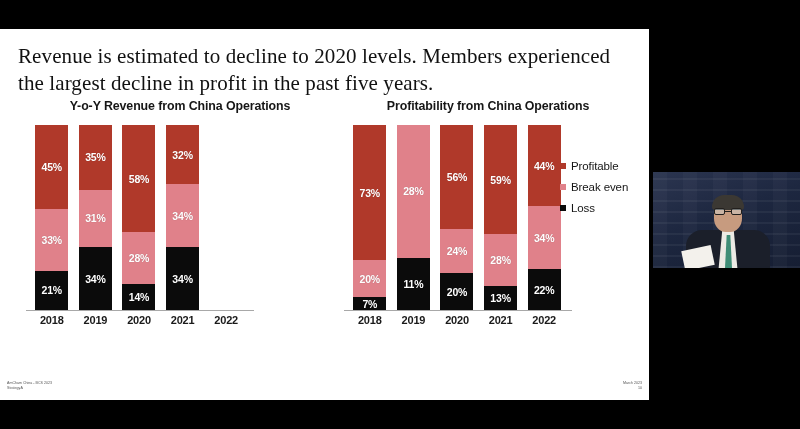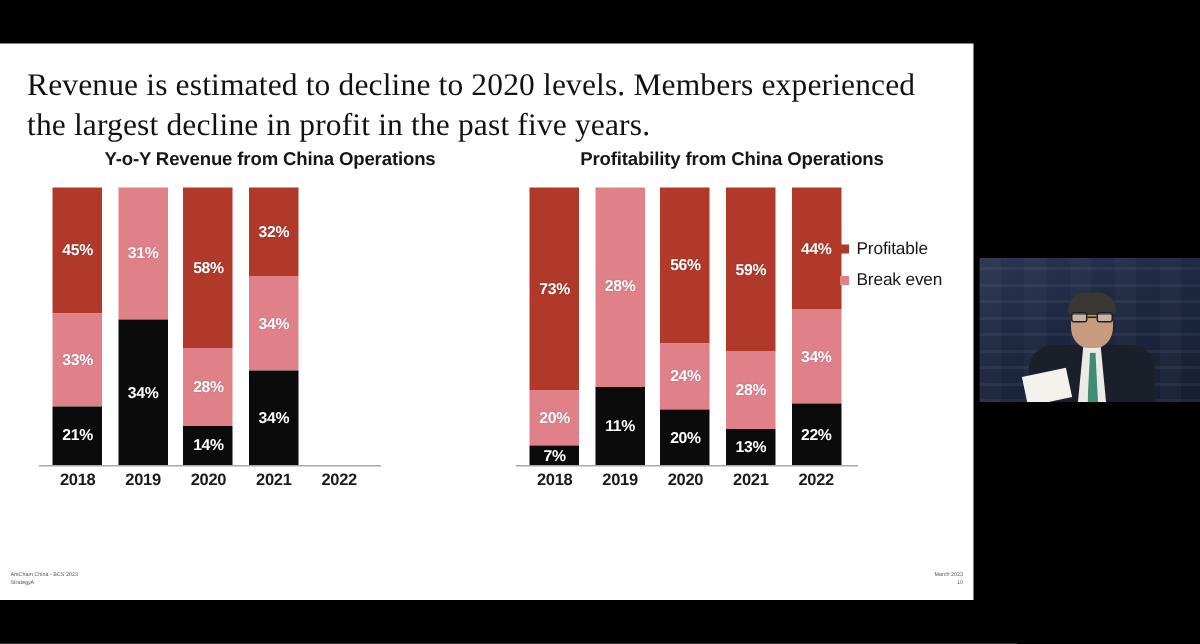--- a/index.html
+++ b/index.html
@@ -94,20 +94,23 @@
                 <div class="seg s-mid" style="flex: 33 0 0px;">
                   <span>33%</span>
                 </div>
                 <div class="seg s-low" style="flex: 21 0 0px;">
                   <span>21%</span>
                 </div>
               </div>
             </div>
             <div class="barcol">
               <div class="bar">
+                <div class="seg s-up" style="flex: 35 0 0px;">
+                  <span>35%</span>
+                </div>
                 <div class="seg s-mid" style="flex: 31 0 0px;">
                   <span>31%</span>
                 </div>
                 <div class="seg s-low" style="flex: 34 0 0px;">
                   <span>34%</span>
                 </div>
               </div>
             </div>
             <div class="barcol">
               <div class="bar">
@@ -224,20 +227,24 @@
           </div>
       </div>
       <div class="legend">
         <div class="legend-row">
           <span class="swatch sw-up"></span>
           <span>Profitable</span>
         </div>
         <div class="legend-row">
           <span class="swatch sw-mid"></span>
           <span>Break even</span>
+        </div>
+        <div class="legend-row">
+          <span class="swatch sw-low"></span>
+          <span>Loss</span>
         </div>
       </div>
     </div>
 
     <div id="footer-left">
         <div>AmCham China - BCS 2023</div>
         <div>StrategyA</div>
       </div>
     <div id="footer-right">
         <div>March 2023</div>

